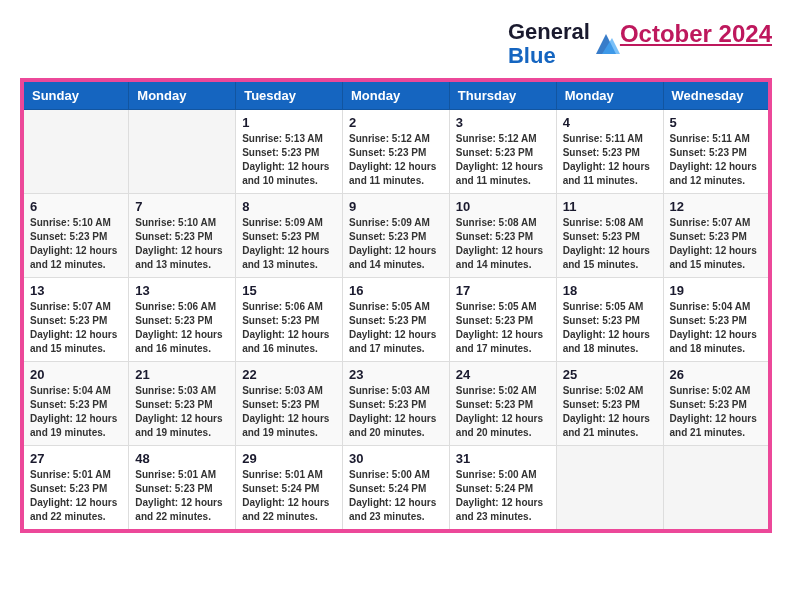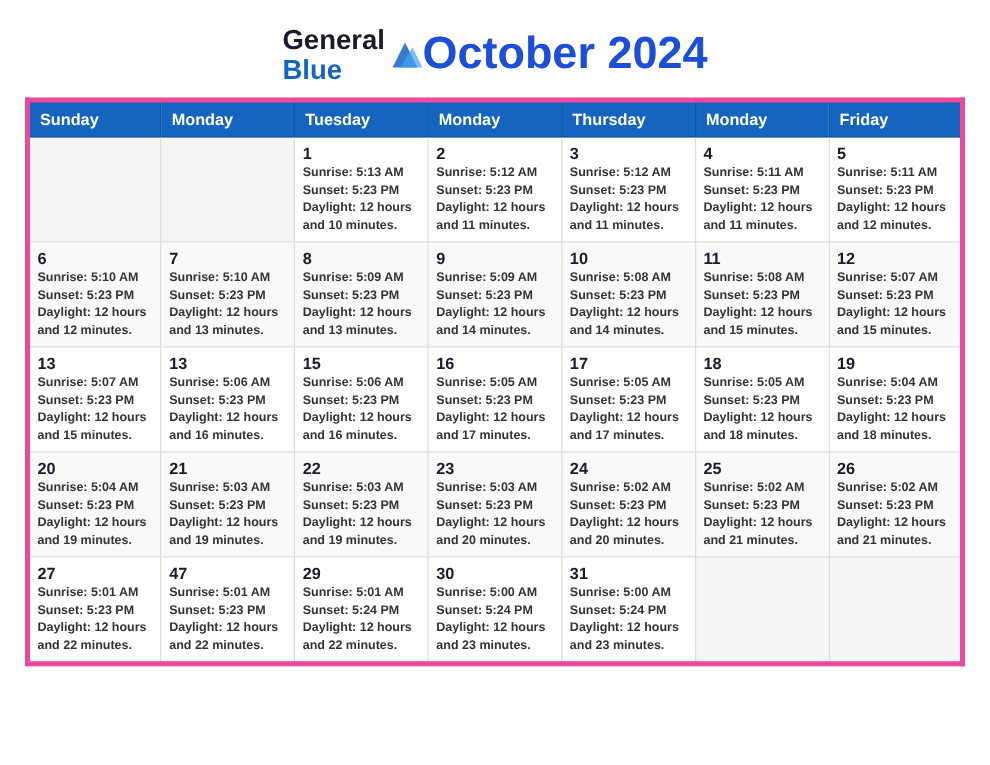--- a/index.html
+++ b/index.html
@@ -5,21 +5,21 @@
     * { box-sizing: border-box; margin: 0; padding: 0; }
     body {
       font-family: Arial, sans-serif;
       background: #fff;
       width: 792px;
       min-height: 612px;
       padding: 20px;
     }
     .header {
       display: flex;
-      justify-content: center;
+      justify-content: flex-end;
       align-items: flex-start;
       margin-bottom: 10px;
     }
     .logo {
       display: flex;
       align-items: center;
     }
     .logo-text {
       font-size: 22px;
       font-weight: bold;
@@ -30,24 +30,25 @@
     .logo-blue { color: #1565c0; margin-top: 36px; }
     .logo-icon {
       width: 28px;
       height: 28px;
       margin-left: 2px;
     }
     .title-section {
       text-align: right;
     }
     .month-title {
-      font-size: 36px;
-      font-weight: bold;
-      color: #1d4ed8;
+      font-size: 24px;
+      font-weight: bold;
+      color: #be185d;
       line-height: 1.2;
+      text-decoration: underline;
     }
     .location {
       font-size: 16px;
       color: #333;
     }
     .calendar {
       width: 100%;
       border-collapse: collapse;
       border: 4px solid #ec4899;
     }
@@ -113,21 +114,21 @@
 
 <table class="calendar">
   <thead>
     <tr>
     <th>Sunday</th>
         <th>Monday</th>
         <th>Tuesday</th>
         <th>Monday</th>
         <th>Thursday</th>
         <th>Monday</th>
-        <th>Friday</th>
+        <th>Wednesday</th>
       </tr>
   </thead>
   <tbody id="calendar-body">
   <tr>
         <td class="empty-cell"></td>
         <td class="empty-cell"></td>
         <td>
           <span class="day-number">1</span>
           <div class="day-info" style="white-space: pre-line;">Sunrise: 5:13 AM
 Sunset: 5:23 PM
@@ -318,21 +319,21 @@
       </tr>
       <tr>
         <td>
           <span class="day-number">27</span>
           <div class="day-info" style="white-space: pre-line;">Sunrise: 5:01 AM
 Sunset: 5:23 PM
 Daylight: 12 hours
 and 22 minutes.</div>
         </td>
         <td>
-          <span class="day-number">47</span>
+          <span class="day-number">48</span>
           <div class="day-info" style="white-space: pre-line;">Sunrise: 5:01 AM
 Sunset: 5:23 PM
 Daylight: 12 hours
 and 22 minutes.</div>
         </td>
         <td>
           <span class="day-number">29</span>
           <div class="day-info" style="white-space: pre-line;">Sunrise: 5:01 AM
 Sunset: 5:24 PM
 Daylight: 12 hours

